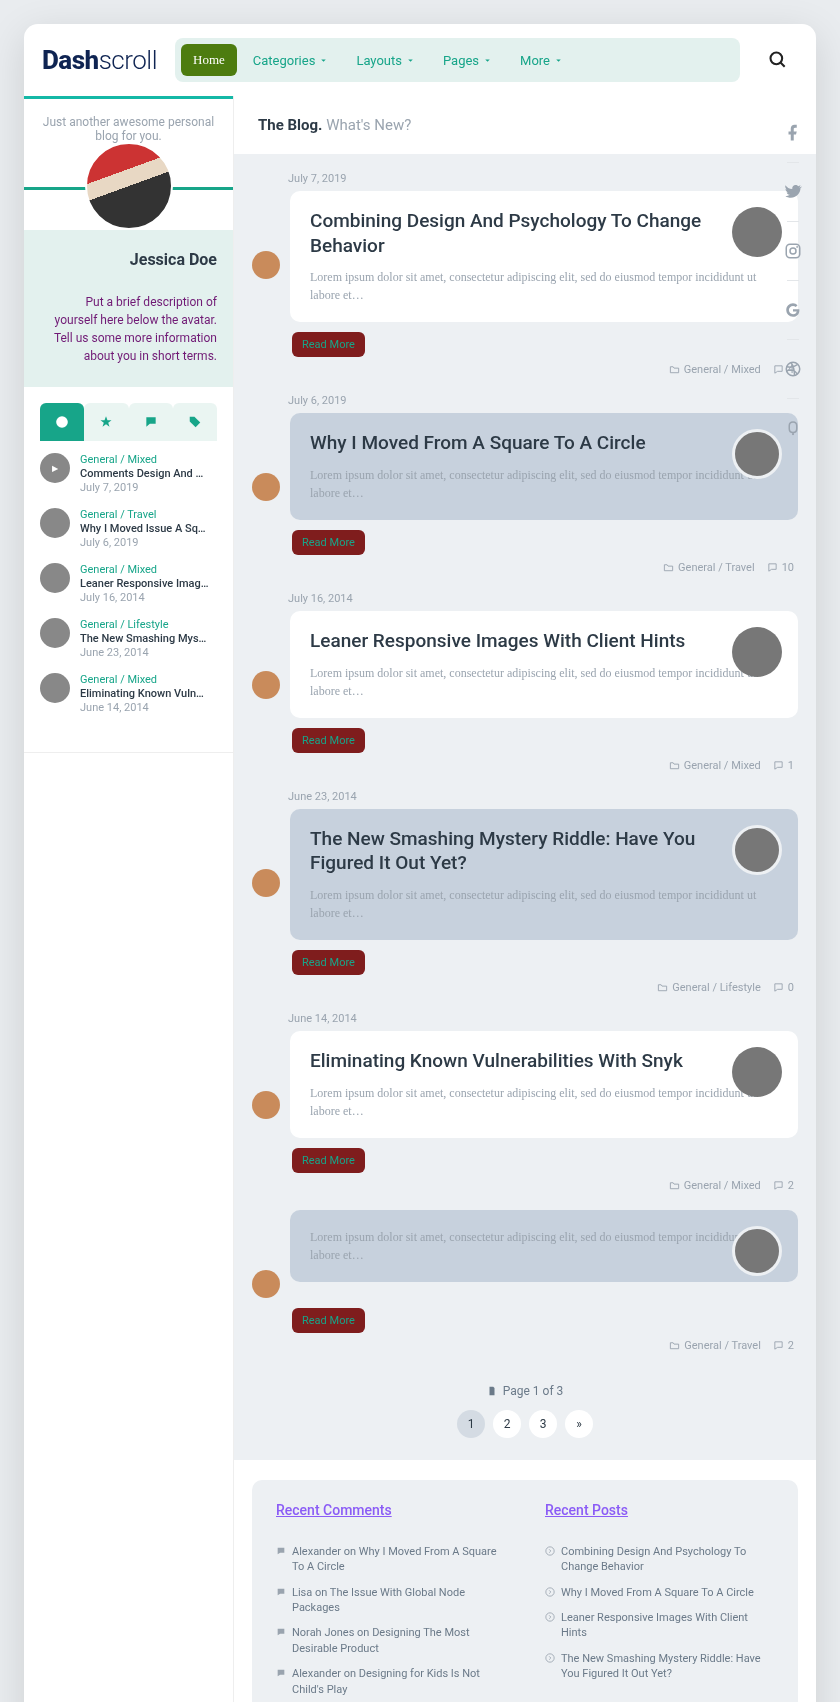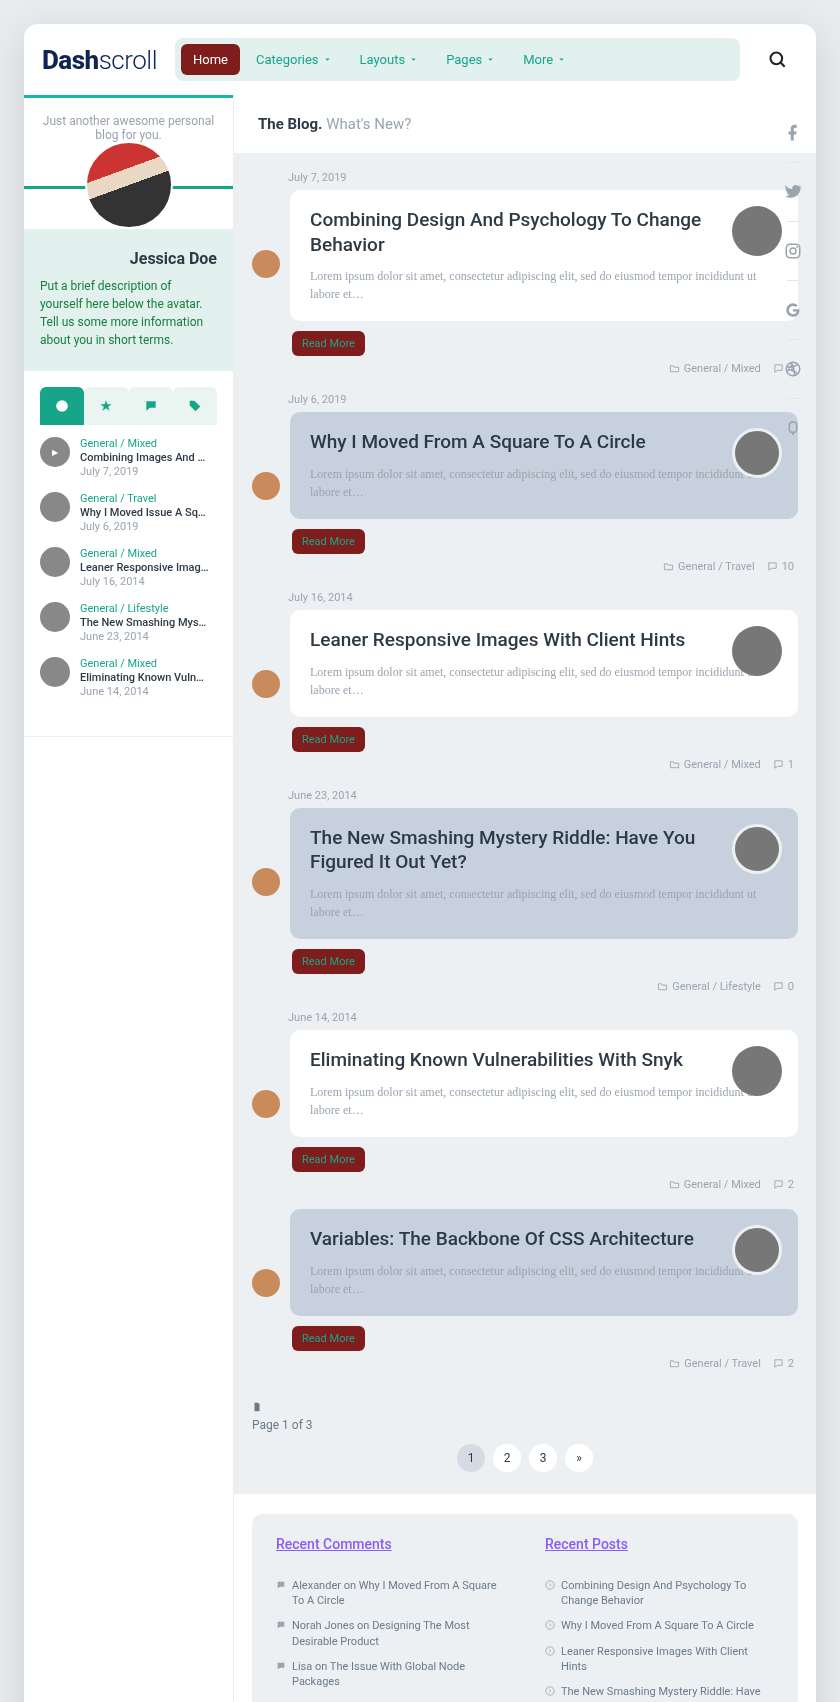--- a/index.html
+++ b/index.html
@@ -3,32 +3,32 @@
 <meta charset="utf-8">
 <style>
 * { margin:0; padding:0; box-sizing:border-box; }
 body { background:#e9ecef; font-family:-apple-system,BlinkMacSystemFont,"Segoe UI",Roboto,sans-serif; padding:24px; }
 .shell { max-width:840px; margin:0 auto; background:#fff; border-radius:14px; box-shadow:0 10px 40px rgba(0,0,0,.12); position:relative; overflow:hidden; }
 .topbar { display:flex; align-items:center; padding:14px 18px; gap:18px; }
 .logo { font-size:26px; font-weight:800; color:#0f2452; letter-spacing:-0.5px; }
 .logo span { font-weight:300; }
 .navwrap { flex:1; background:#e3f1ee; border-radius:8px; padding:6px; display:flex; gap:4px; align-items:center; }
 .navwrap a { color:#17a589; font-size:13px; padding:8px 12px; text-decoration:none; border-radius:6px; display:flex; align-items:center; gap:4px; }
-.navwrap a.active { background:#7f1d1d; color:#fff; }
+.navwrap a.active { background:#4d7c0f; color:#fff;font-family:Liberation Serif, serif; }
 .searchbtn { width:40px; height:40px; border-radius:8px; display:flex; align-items:center; justify-content:center; cursor:pointer; }
 .searchbtn svg { width:20px; height:20px; stroke:#222; }
 .body { display:flex; }
 .sidebar { width:210px; border-right:1px solid #eee; }
 .intro { text-align:center; padding:16px 18px 0; color:#9aa4af; font-size:12px; border-top:3px solid #14b8a6; }
 .profile { text-align:center; position:relative; }
 .profile .line { height:3px; background:#17a589; margin-top:44px; }
 .profile .av { width:88px; height:88px; border-radius:50%; background:linear-gradient(160deg,#c33 0%,#c33 35%,#e8d8c4 35%,#e8d8c4 50%,#333 50%,#333 100%); margin:-48px auto 0; border:2px solid #fff; position:relative; z-index:1; }
 .profcard { background:#e3f1ee; padding:12px 16px 22px; }
 .profcard h3 { font-size:16px; color:#2d3a46; margin-top:8px; text-align:right; }
-.profcard p { font-size:12px; color:#15803d; text-align:left; margin-top:9px; line-height:1.5; }
+.profcard p { font-size:12px; color:#701a75; text-align:right; margin-top:24px; line-height:1.5; }
 .tabs { display:flex; padding:16px 16px 0; gap:0; }
 .tabs .tab { flex:1; height:38px; background:#eaf5f2; display:flex; align-items:center; justify-content:center; border-radius:6px 6px 0 0; cursor:pointer; }
 .tabs .tab.active { background:#17a589; }
 .tabs svg { width:14px; height:14px; fill:#17a589; }
 .tabs .tab.active svg { fill:#fff; }
 .sidelist { padding:12px 16px 24px; border-bottom:1px solid #eee; }
 .sideitem { display:flex; gap:10px; margin-bottom:14px; }
 .sideitem .thumb { width:30px; height:30px; border-radius:50%; background:#888; flex-shrink:0; position:relative; }
 .sideitem .thumb.play::after { content:"▶"; position:absolute; inset:0; display:flex; align-items:center; justify-content:center; color:#fff; font-size:8px; }
 .sideitem .meta { font-size:11px; }
@@ -47,21 +47,21 @@
 .card { flex:1; background:#fff; border-radius:10px; padding:18px 20px; position:relative; }
 .card.alt { background:#c7d1dd; }
 .card h2 { font-size:19px; font-weight:500; color:#2d3a46; margin:0 0 10px; padding-right:60px; line-height:1.3; }
 .card p { font-size:12px; color:#9aa4af; line-height:1.5;font-family:Liberation Serif, serif; }
 .card .thumb { position:absolute; top:16px; right:16px; width:50px; height:50px; border-radius:50%; background:#777; }
 .card.alt .thumb { border:3px solid #edf0f3; }
 .readmore { display:inline-block; background:#7f1d1d; color:#17a589; font-size:11px; padding:6px 10px; border-radius:6px; margin:10px 0 0 40px; cursor:pointer; }
 .postmeta { font-size:11px; color:#9aa4af; text-align:right; margin:6px 4px 0 0; display:flex; gap:12px; justify-content:flex-end; }
 .postmeta span { display:flex; align-items:center; gap:4px; }
 .pager { text-align:center; padding:14px 0 4px; }
-.pager .label { font-size:12px; color:#6b7a89; display:flex; align-items:flex-start; justify-content:center; gap:6px;flex-direction:column; }
+.pager .label { font-size:12px; color:#6b7a89; display:flex; align-items:center; justify-content:center; gap:6px; }
 .pager .nums { margin-top:12px; display:flex; gap:8px; justify-content:center; }
 .pager .nums span { width:28px; height:28px; border-radius:50%; background:#fff; color:#2d3a46; font-size:12px; display:flex; align-items:center; justify-content:center; cursor:pointer; }
 .pager .nums span.active { background:#d4dbe3; }
 .cols { background:#edf0f3; margin:20px 18px; border-radius:10px; padding:22px 24px; display:flex; gap:40px; }
 .col { flex:1; }
 .col h4 { font-size:14px; color:#8b5cf6; margin-bottom:26px; font-weight:500;text-decoration:underline; }
 .col .item { font-size:11px; color:#6b7a89; margin-bottom:10px; display:flex; gap:6px; line-height:1.4; }
 .col .item svg { flex-shrink:0; width:10px; height:10px; fill:#9aa4af; margin-top:2px; }
 .col .item a { color:#6b7a89; text-decoration:none; }
 .social { position:absolute; top:100px; right:14px; display:flex; flex-direction:column; gap:20px; }
@@ -137,21 +137,21 @@
             <svg viewBox="0 0 24 24">
               <path d="M3 3h8l10 10-8 8L3 11z"></path>
             </svg>
           </div>
       </div>
       <div class="sidelist" id="sidelist">
           <div class="sideitem">
       <div class="thumb th1 play"></div>
       <div class="meta">
         <div class="cat">General / Mixed</div>
-        <div class="title">Combining Images And …</div>
+        <div class="title">Comments Design And …</div>
         <div class="date">July 7, 2019</div>
       </div>
     </div>
           <div class="sideitem">
       <div class="thumb th2 "></div>
       <div class="meta">
         <div class="cat">General / Travel</div>
         <div class="title">Why I Moved Issue A Sq…</div>
         <div class="date">July 6, 2019</div>
       </div>
@@ -288,21 +288,20 @@
         <span><svg width="11" height="11" viewBox="0 0 24 24" fill="none" stroke="#9aa4af" stroke-width="2">
                     <path d="M4 4h16v12H10l-6 4z"></path>
                   </svg>2</span>
       </div>
     </div>
             <div class="post">
       <div class="row">
         <div class="avsm"></div>
         <div class="card alt">
           <div class="thumb th6"></div>
-          <h2>Variables: The Backbone Of CSS Architecture</h2>
           <p>Lorem ipsum dolor sit amet, consectetur adipiscing elit, sed do eiusmod tempor incididunt ut labore et…</p>
         </div>
       </div>
       <div class="readmore">Read More</div>
       <div class="postmeta">
         <span><svg width="11" height="11" viewBox="0 0 24 24" fill="none" stroke="#9aa4af" stroke-width="2">
                     <path d="M3 6h6l2 3h10v10H3z"></path>
                   </svg>General / Travel</span>
         <span><svg width="11" height="11" viewBox="0 0 24 24" fill="none" stroke="#9aa4af" stroke-width="2">
                     <path d="M4 4h16v12H10l-6 4z"></path>
@@ -333,27 +332,27 @@
               <div class="item">
      <svg viewBox="0 0 24 24">
                   <path d="M4 4h16v12H10l-6 4z"></path>
                 </svg>
      <span>Alexander on <a href="#">Why I Moved From A Square To A Circle</a></span>
     </div>
               <div class="item">
      <svg viewBox="0 0 24 24">
                   <path d="M4 4h16v12H10l-6 4z"></path>
                 </svg>
+     <span>Lisa on <a href="#">The Issue With Global Node Packages</a></span>
+    </div>
+              <div class="item">
+     <svg viewBox="0 0 24 24">
+                  <path d="M4 4h16v12H10l-6 4z"></path>
+                </svg>
      <span>Norah Jones on <a href="#">Designing The Most Desirable Product</a></span>
-    </div>
-              <div class="item">
-     <svg viewBox="0 0 24 24">
-                  <path d="M4 4h16v12H10l-6 4z"></path>
-                </svg>
-     <span>Lisa on <a href="#">The Issue With Global Node Packages</a></span>
     </div>
               <div class="item">
      <svg viewBox="0 0 24 24">
                   <path d="M4 4h16v12H10l-6 4z"></path>
                 </svg>
      <span>Alexander on <a href="#">Designing for Kids Is Not Child's Play</a></span>
     </div>
             </div>
         </div>
         <div class="col">

